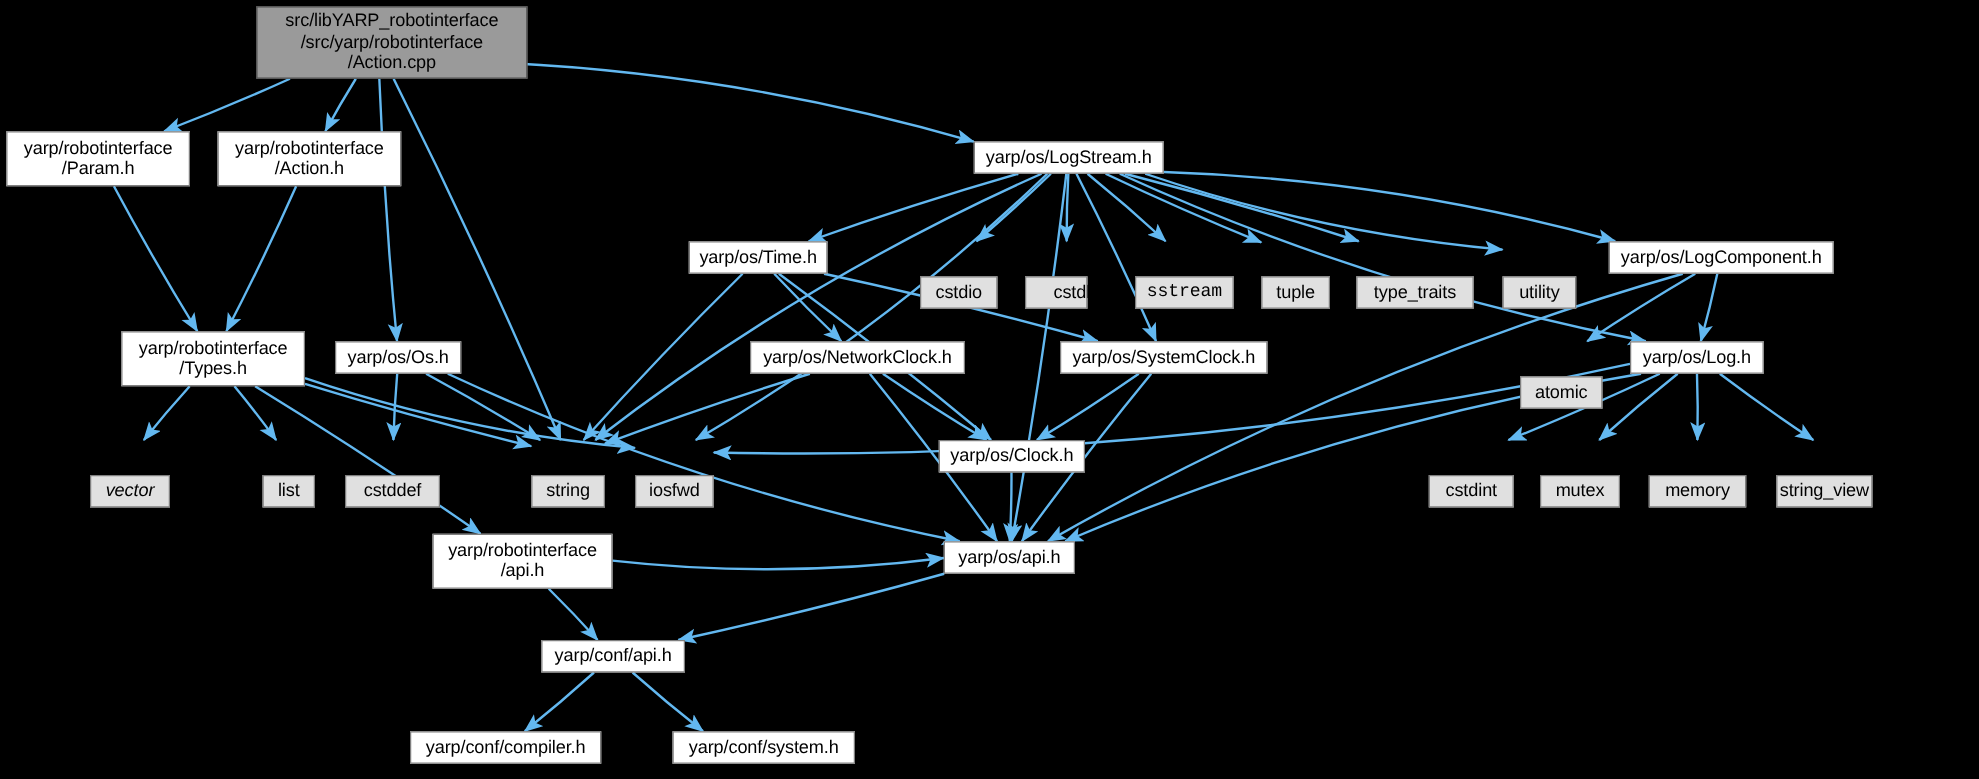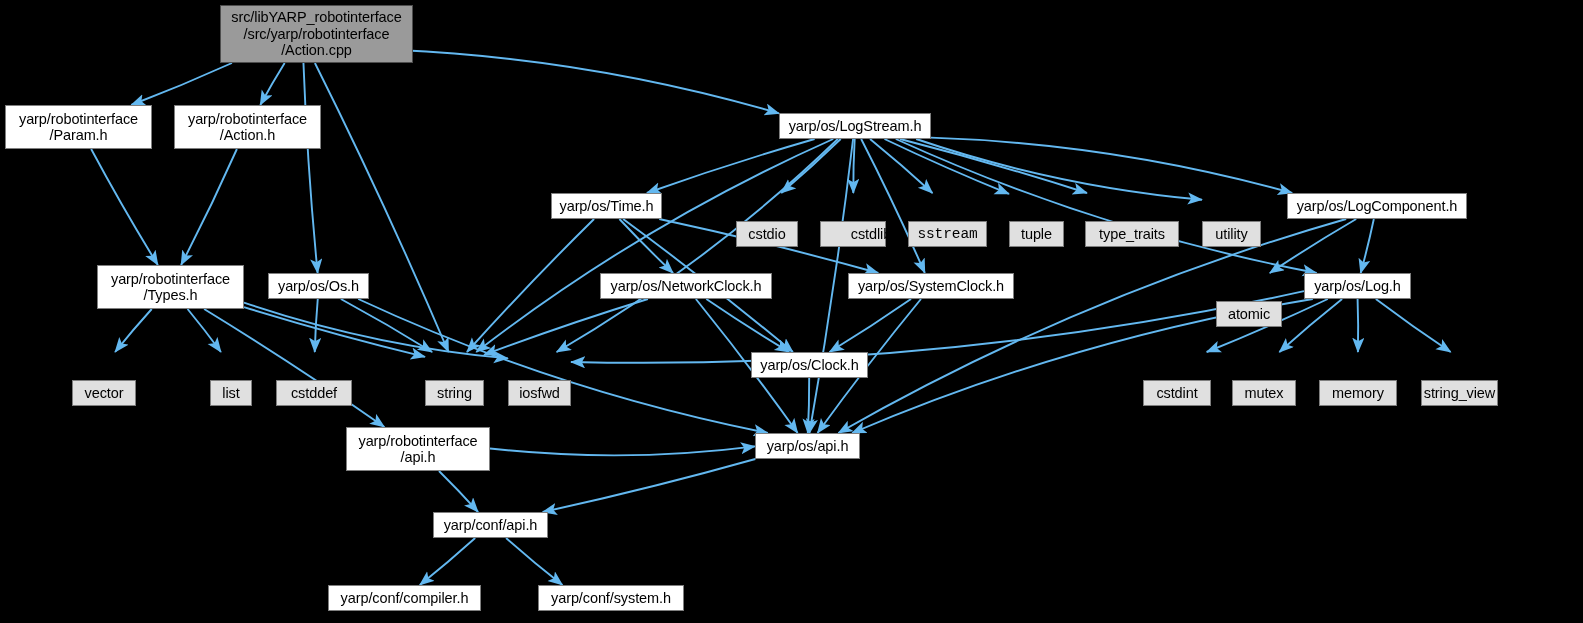--- a/index.html
+++ b/index.html
@@ -72,44 +72,44 @@
         <path d="M1346.1520833333334,219 Q1079.41,295.53175 838.3479166666667,433" fill="none" stroke="#63b8f0" stroke-width="1.9" marker-end="url(#ah)"></path>
         <path d="M1327.7974683544303,299 Q1268.045,327.3164240506329 1206.7025316455697,352" fill="none" stroke="#63b8f0" stroke-width="1.9" marker-end="url(#ah)"></path>
         <path d="M1342.113924050633,299 Q1309.955,324.559082278481 1279.386075949367,352" fill="none" stroke="#63b8f0" stroke-width="1.9" marker-end="url(#ah)"></path>
         <path d="M1357.5822784810127,299 Q1358.545,325.4949683544304 1357.9177215189873,352" fill="none" stroke="#63b8f0" stroke-width="1.9" marker-end="url(#ah)"></path>
         <path d="M1375.8481012658228,299 Q1412.455,326.62205696202534 1450.6518987341772,352" fill="none" stroke="#63b8f0" stroke-width="1.9" marker-end="url(#ah)"></path>
         <path d="M1304,291.1668704156479 Q941.7474572127139,370.5423471882641 571,361.9578239608802" fill="none" stroke="#63b8f0" stroke-width="1.9" marker-end="url(#ah)"></path>
         <path d="M1312.8125,299 Q1074.46,338.3625 852.1875,433" fill="none" stroke="#63b8f0" stroke-width="1.9" marker-end="url(#ah)"></path>
       </g>
   </svg>
   <div id="node-layer">
-      <div class="node root" style="left: 220px; top: 5px; width: 193px; height: 58px;">src/libYARP_robotinterface
+      <div class="node root" style="left: 205px; top: 5px; width: 217px; height: 58px;">src/libYARP_robotinterface
 /src/yarp/robotinterface
 /Action.cpp</div>
       <div class="node hdr" style="left: 5px; top: 105px; width: 147px; height: 44px;">yarp/robotinterface
 /Param.h</div>
       <div class="node hdr" style="left: 174px; top: 105px; width: 147px; height: 44px;">yarp/robotinterface
 /Action.h</div>
       <div class="node hdr" style="left: 779px; top: 113px; width: 152px; height: 26px;">yarp/os/LogStream.h</div>
       <div class="node hdr" style="left: 551px; top: 193px; width: 111px; height: 26px;">yarp/os/Time.h</div>
       <div class="node sys" style="left: 736px; top: 193px; width: 62px; height: 26px;">cstdio</div>
-      <div class="node sys" style="left: 820px; top: 193px; width: 66px; height: 26px; padding-left: 36px;">cstdlib</div>
+      <div class="node sys" style="left: 820px; top: 193px; width: 50px; height: 26px; padding-left: 36px;">cstdlib</div>
       <div class="node sys" style="left: 908px; top: 193px; width: 79px; height: 26px; font-family: Liberation Mono, monospace;">sstream</div>
       <div class="node sys" style="left: 1009px; top: 193px; width: 55px; height: 26px;">tuple</div>
       <div class="node sys" style="left: 1085px; top: 193px; width: 94px; height: 26px;">type_traits</div>
       <div class="node sys" style="left: 1202px; top: 193px; width: 59px; height: 26px;">utility</div>
       <div class="node hdr" style="left: 1287px; top: 193px; width: 180px; height: 26px;">yarp/os/LogComponent.h</div>
       <div class="node hdr" style="left: 97px; top: 265px; width: 147px; height: 44px;">yarp/robotinterface
 /Types.h</div>
       <div class="node hdr" style="left: 268px; top: 273px; width: 101px; height: 26px;">yarp/os/Os.h</div>
       <div class="node hdr" style="left: 600px; top: 273px; width: 172px; height: 26px;">yarp/os/NetworkClock.h</div>
       <div class="node hdr" style="left: 848px; top: 273px; width: 166px; height: 26px;">yarp/os/SystemClock.h</div>
       <div class="node sys" style="left: 1216px; top: 273px; width: 66px; height: 26px;">atomic</div>
       <div class="node hdr" style="left: 1304px; top: 273px; width: 107px; height: 26px;">yarp/os/Log.h</div>
-      <div class="node sys" style="left: 72px; top: 352px; width: 64px; height: 26px;">vector</div>
+      <div class="node sys" style="left: 72px; top: 352px; width: 64px; height: 26px; font-style: italic;">vector</div>
       <div class="node sys" style="left: 210px; top: 352px; width: 42px; height: 26px;">list</div>
       <div class="node sys" style="left: 276px; top: 352px; width: 76px; height: 26px;">cstddef</div>
       <div class="node sys" style="left: 425px; top: 352px; width: 59px; height: 26px;">string</div>
       <div class="node sys" style="left: 508px; top: 352px; width: 63px; height: 26px;">iosfwd</div>
       <div class="node hdr" style="left: 751px; top: 352px; width: 117px; height: 26px;">yarp/os/Clock.h</div>
       <div class="node sys" style="left: 1143px; top: 352px; width: 68px; height: 26px;">cstdint</div>
       <div class="node sys" style="left: 1232px; top: 352px; width: 64px; height: 26px;">mutex</div>
       <div class="node sys" style="left: 1319px; top: 352px; width: 78px; height: 26px;">memory</div>
       <div class="node sys" style="left: 1421px; top: 352px; width: 77px; height: 26px;">string_view</div>
       <div class="node hdr" style="left: 346px; top: 427px; width: 144px; height: 44px;">yarp/robotinterface

